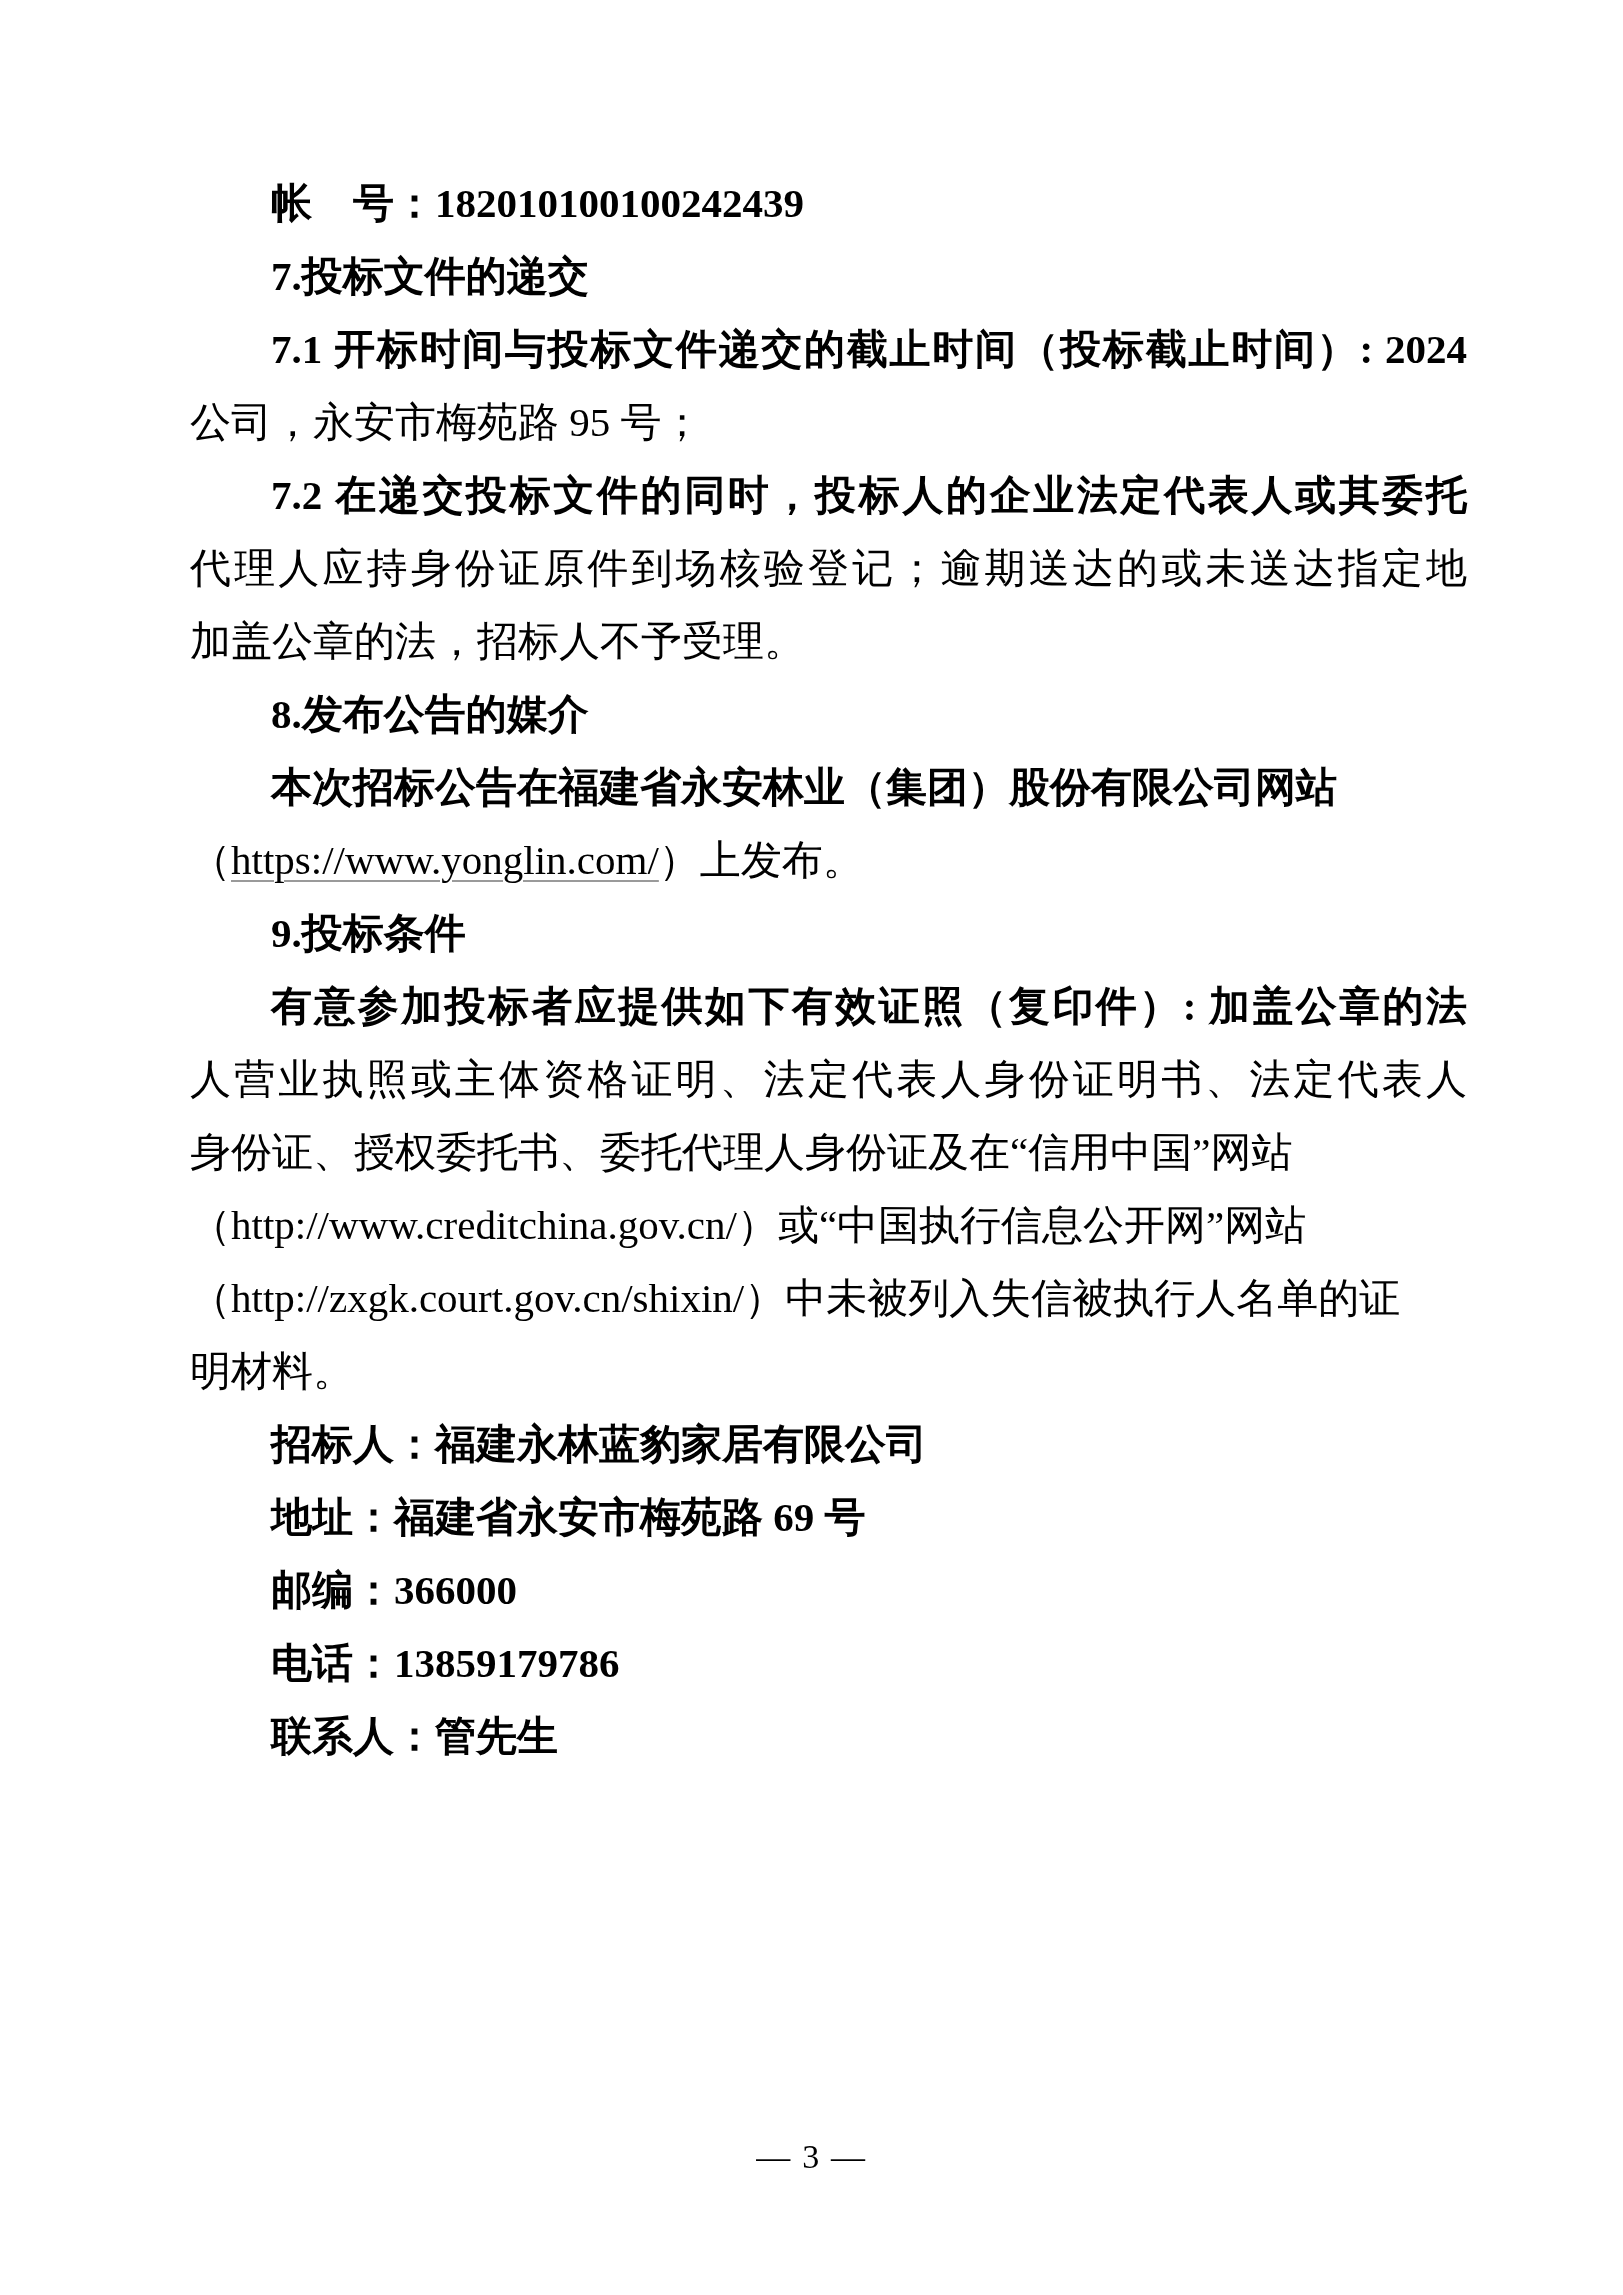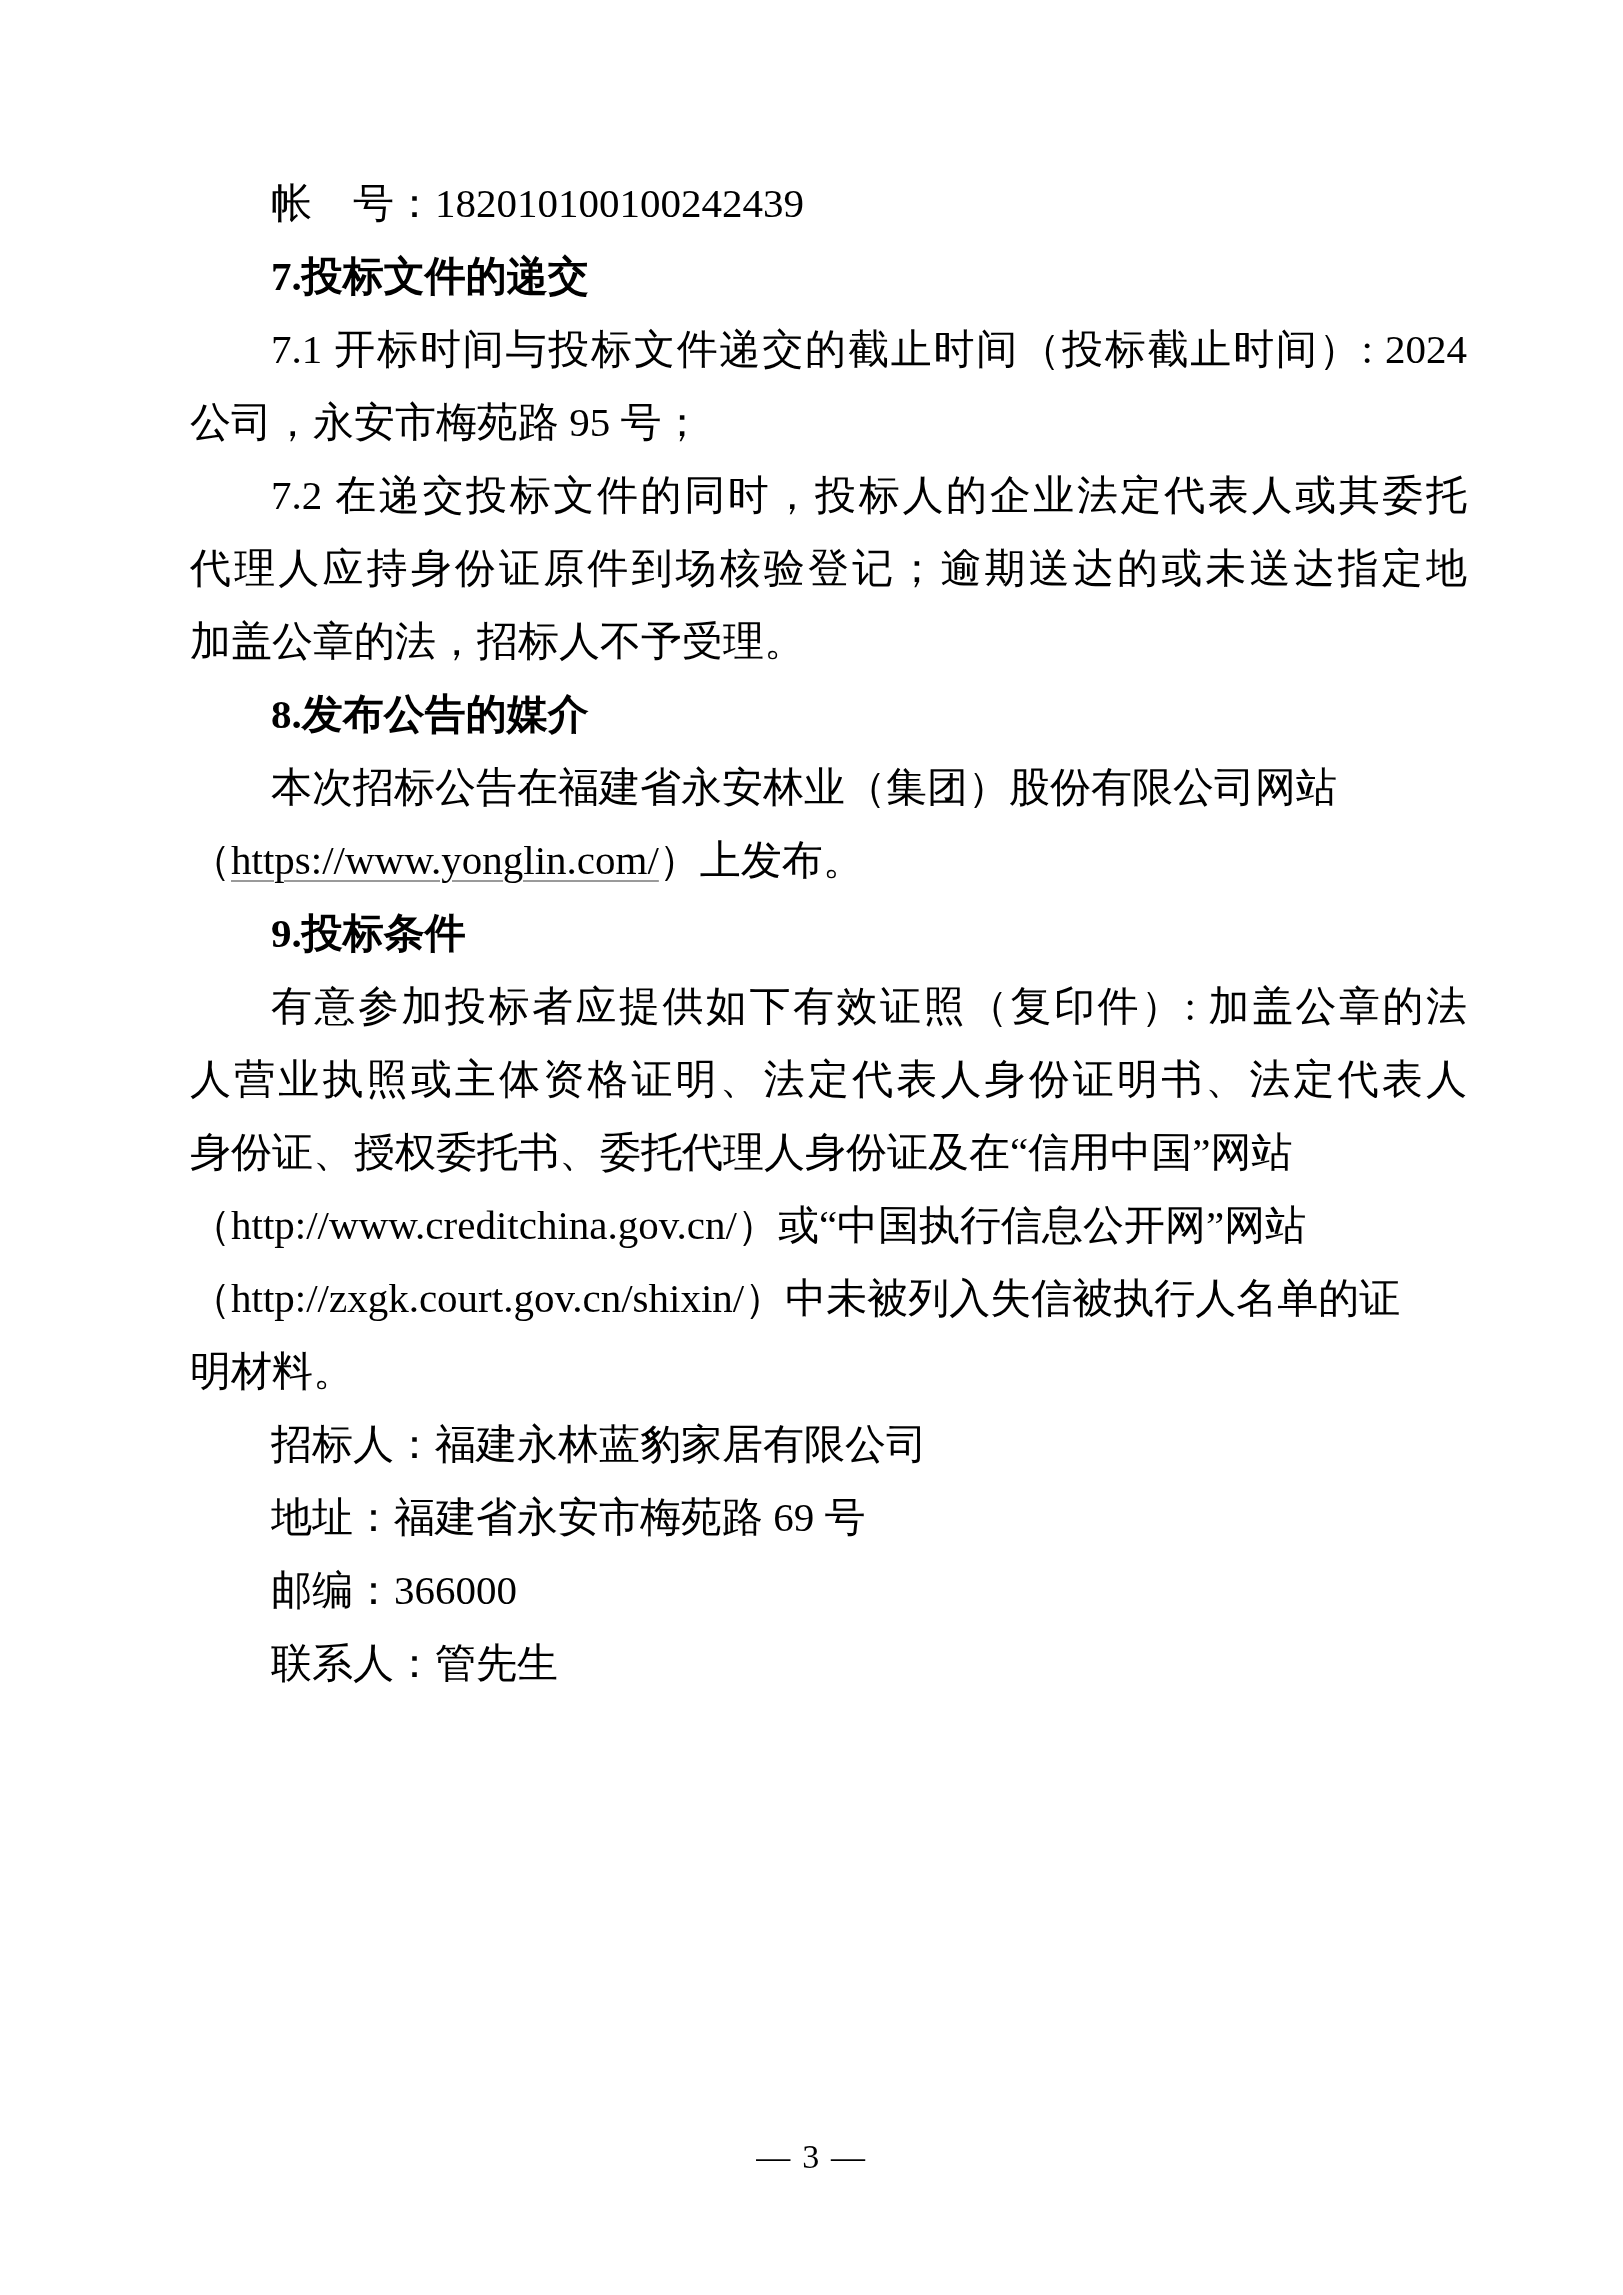--- a/index.html
+++ b/index.html
@@ -23,20 +23,21 @@
   }
   .line {
     height: 73px;
     line-height: 73px;
     font-size: 41px;
     white-space: nowrap;
     text-align: left;
   }
   .line.indent {
     text-indent: 81px;
+    font-weight: bold;
   }
   .line.heading {
     font-weight: bold;
     font-family: Liberation Serif, serif;
   }
   .line.justify {
     text-align: justify;
     text-align-last: justify;
     white-space: normal;
   }
@@ -76,17 +77,18 @@
   <div class="line indent heading">9.投标条件</div>
   <div class="line indent justify">有意参加投标者应提供如下有效证照（复印件）: 加盖公章的法</div>
   <div class="line justify">人营业执照或主体资格证明、法定代表人身份证明书、法定代表人</div>
   <div class="line">身份证、授权委托书、委托代理人身份证及在“信用中国”网站</div>
   <div class="line">（http://www.creditchina.gov.cn/）或“中国执行信息公开网”网站</div>
   <div class="line">（http://zxgk.court.gov.cn/shixin/）中未被列入失信被执行人名单的证</div>
   <div class="line">明材料。</div>
   <div class="line indent">招标人：福建永林蓝豹家居有限公司</div>
   <div class="line indent">地址：福建省永安市梅苑路 69 号</div>
   <div class="line indent">邮编：366000</div>
+  <div class="line indent">电话：13859179786</div>
   <div class="line indent">联系人：管先生</div>
 </main>
 
 <div class="footer">— 3 —</div>
 
 
 </body></html>

